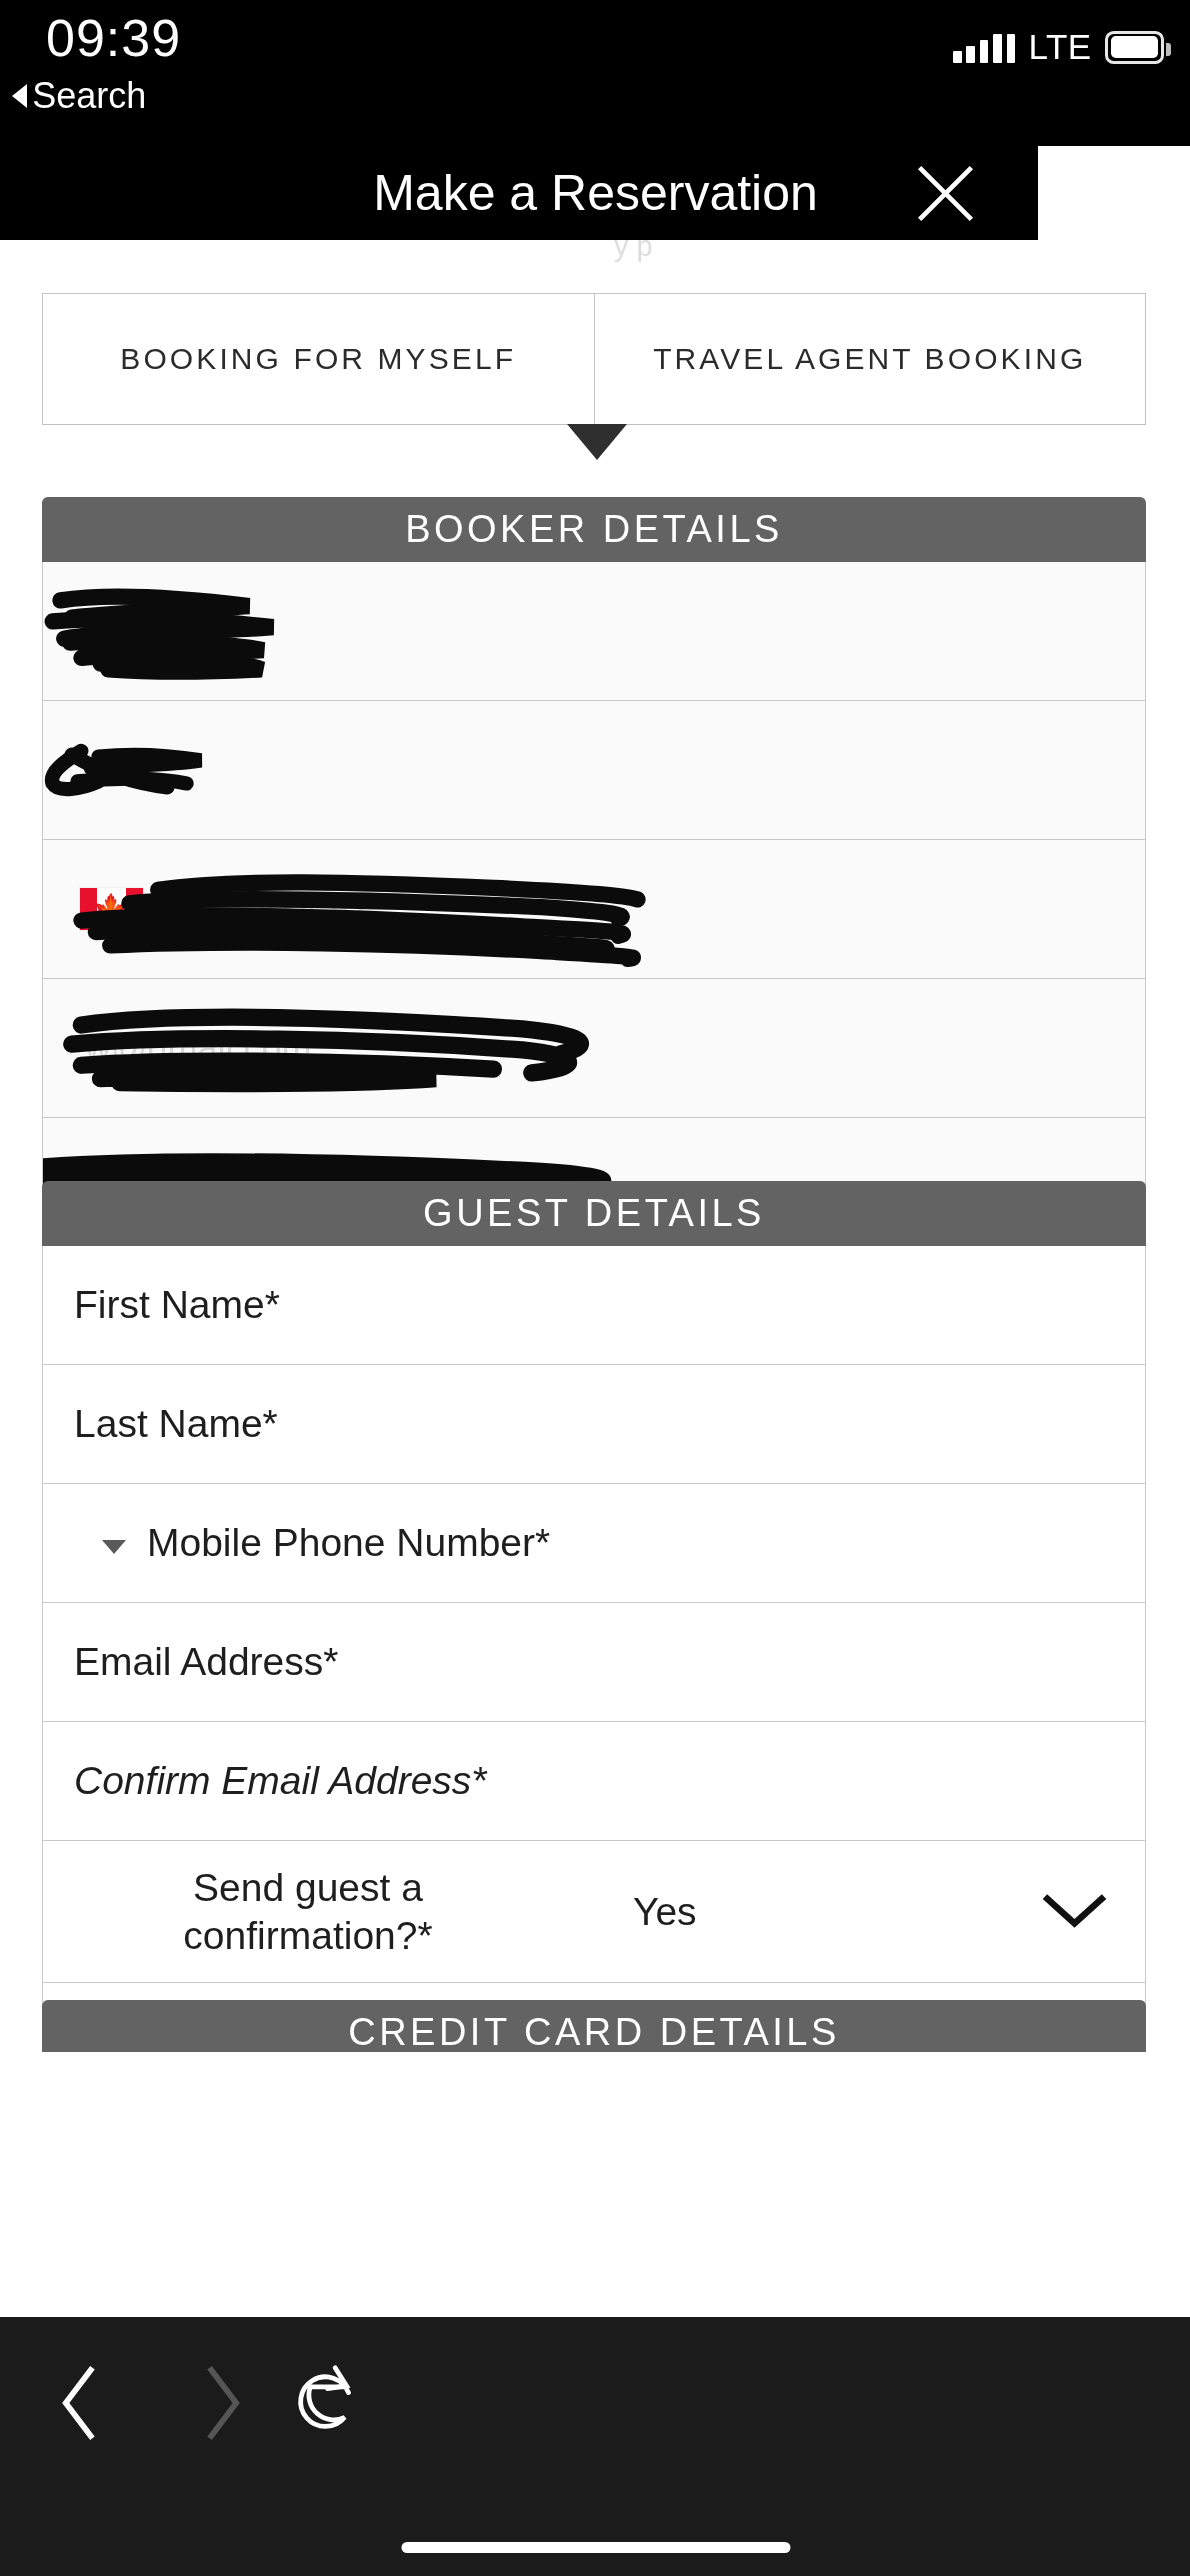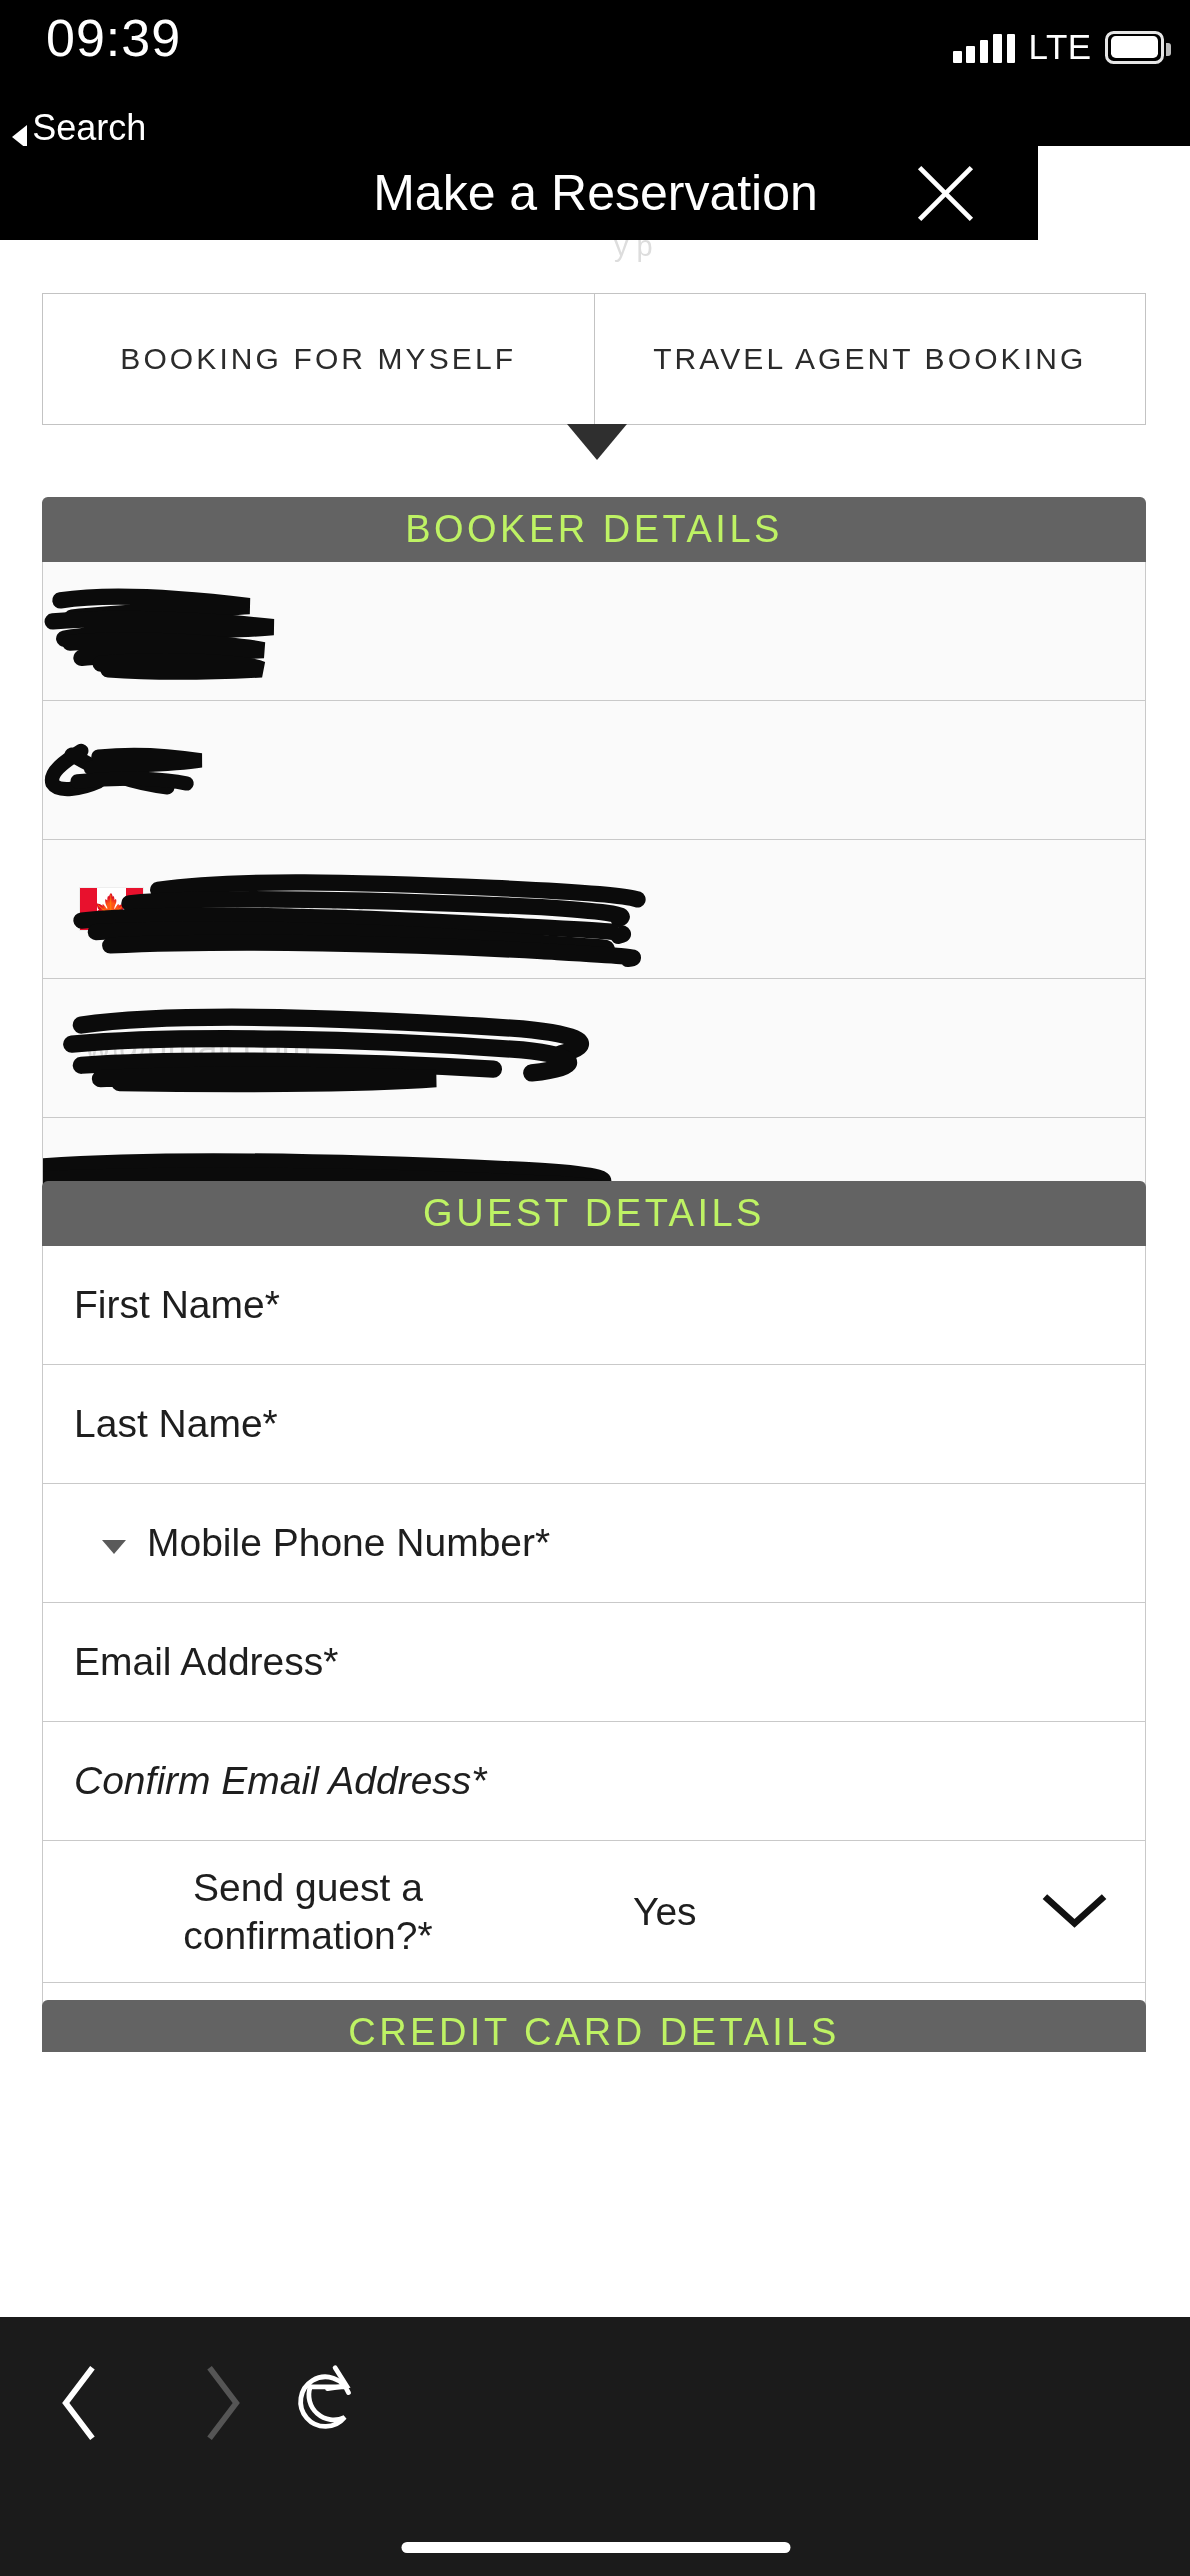--- a/index.html
+++ b/index.html
@@ -15,21 +15,21 @@
   #status-bar {
     position:absolute; left:0; top:0; width:1191px; height:146px;
     background:#000; color:#fff;
   }
   #clock {
     position:absolute; left:46px; top:7.7px;
     font-size:52px; font-weight:400; letter-spacing:1px;
   }
   #back-to-search {
     position:absolute; left:11.5px; top:75px;
-    font-size:36px; display:flex; align-items:flex-end; gap:5.8px;margin-top:32px;
+    font-size:36px; display:flex; align-items:center; gap:5.8px;
   }
   #back-to-search .tri {
     display:inline-block;
     width:0;height:0;
     border-top:12.5px solid transparent;
     border-bottom:12.5px solid transparent;
     border-right:15.3px solid #fff;
   }
   #status-right {
     position:absolute; right:27px; top:27px;
@@ -107,21 +107,21 @@
     border-left:30px solid transparent;
     border-right:30px solid transparent;
     border-top:36px solid #2f2f2f;
   }
 
   
   .section {
     position:absolute; left:42px; width:1104px;
   }
   .section-header {
-    height:65px; background:#636363; color:#bef264;
+    height:65px; background:#636363; color:#ffffff;
     display:flex; align-items:center; justify-content:center;
     font-size:38px; letter-spacing:3.5px;
     border-radius:5.8px 5.8px 0 0;
   }
   .row {
     border:1.9px solid #c9c9c9; border-top:none;
     background:#fafafa;
     position:relative;
     display:flex; align-items:center;
   }

